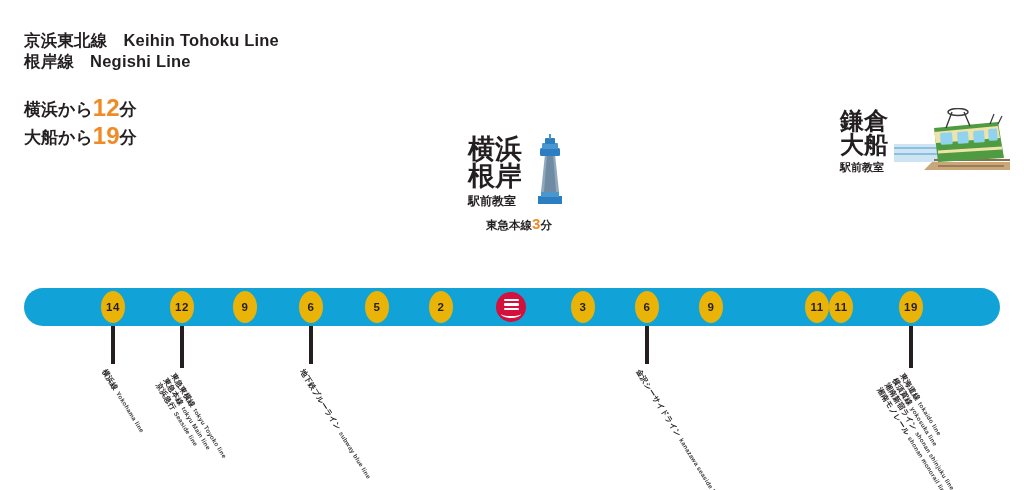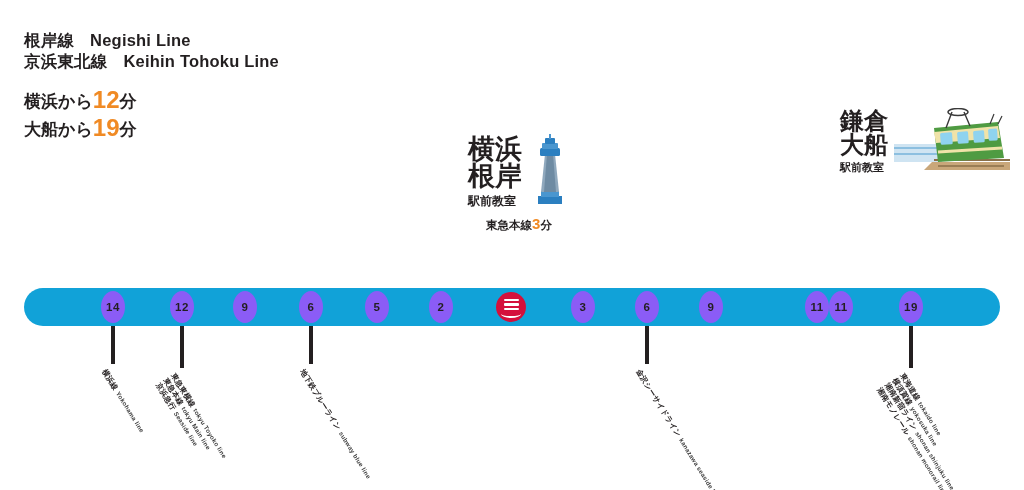--- a/index.html
+++ b/index.html
@@ -10,21 +10,21 @@
     color:#231f20;
   }
   .stage{position:absolute;left:0;top:0;width:1024px;height:490px;}
 
   
   .header{position:absolute;left:24px;top:30px;}
   .line-row{font-size:16.5px;font-weight:700;letter-spacing:.2px;line-height:21px;white-space:nowrap;}
   .line-row .jp{display:inline-block;}
   .line-row .en{display:inline-block;margin-left:16px;}
 
-  .times{position:absolute;left:24px;top:87px;}
+  .times{position:absolute;left:24px;top:95px;}
   .time-row{font-size:17px;font-weight:700;line-height:26px;white-space:nowrap;}
   .time-row .from{display:inline-block;}
   .time-row .num{display:inline-block;color:#f08a24;font-size:24px;font-weight:700;vertical-align:-1px;}
   .time-row .unit{display:inline-block;}
 
   
   .school{position:absolute;}
   .school-inner{display:flex;align-items:center;}
   .school-text{display:flex;flex-direction:column;align-items:flex-start;}
   .school-name{font-size:27px;font-weight:700;line-height:27px;letter-spacing:0px;}
@@ -43,21 +43,21 @@
   
   .route-bar{
     position:absolute;left:24px;top:288px;width:976px;height:38px;
     background:#11a2d8;border-radius:19px;
   }
 
   
   .station{position:absolute;top:0;width:0;height:0;}
   .st-dot{
     position:absolute;left:0;top:0;transform:translate(-50%,-50%);
-    width:24px;height:32px;border-radius:50%;background:#8b5cf6;
+    width:24px;height:32px;border-radius:50%;background:#eab308;
     display:flex;align-items:center;justify-content:center;
     font-size:11.5px;font-weight:700;color:#231f20;letter-spacing:.5px;
   }
   .st-dot.badge{
     background:#d4103c;color:#ffffff;width:28px;height:28px;
     box-shadow:0 0 0 1px #d4103c;
   }
   .badge-face{position:relative;width:28px;height:28px;}
   .badge-rows{
     position:absolute;left:0;top:6px;width:100%;
@@ -83,24 +83,24 @@
   .xfer-item .xj{font-size:7.5px;letter-spacing:.2px;}
   .xfer-item .xe{font-size:6.2px;letter-spacing:.3px;margin-left:3px;color:#3a3a3a;}
 </style>
 </head>
 <body>
 
 <div class="stage">
 
   <div class="header">
     <div class="line-row">
+      <span class="jp">京浜東北線</span><span class="en">Keihin Tohoku Line</span>
+    </div>
+    <div class="line-row">
       <span class="jp">根岸線</span><span class="en">Negishi Line</span>
-    </div>
-    <div class="line-row">
-      <span class="jp">京浜東北線</span><span class="en">Keihin Tohoku Line</span>
     </div>
   </div>
 
   <div class="times">
     <div class="time-row">
       <span class="from">横浜から</span><span class="num">12</span><span class="unit">分</span>
     </div>
     <div class="time-row">
       <span class="from">大船から</span><span class="num">19</span><span class="unit">分</span>
     </div>

